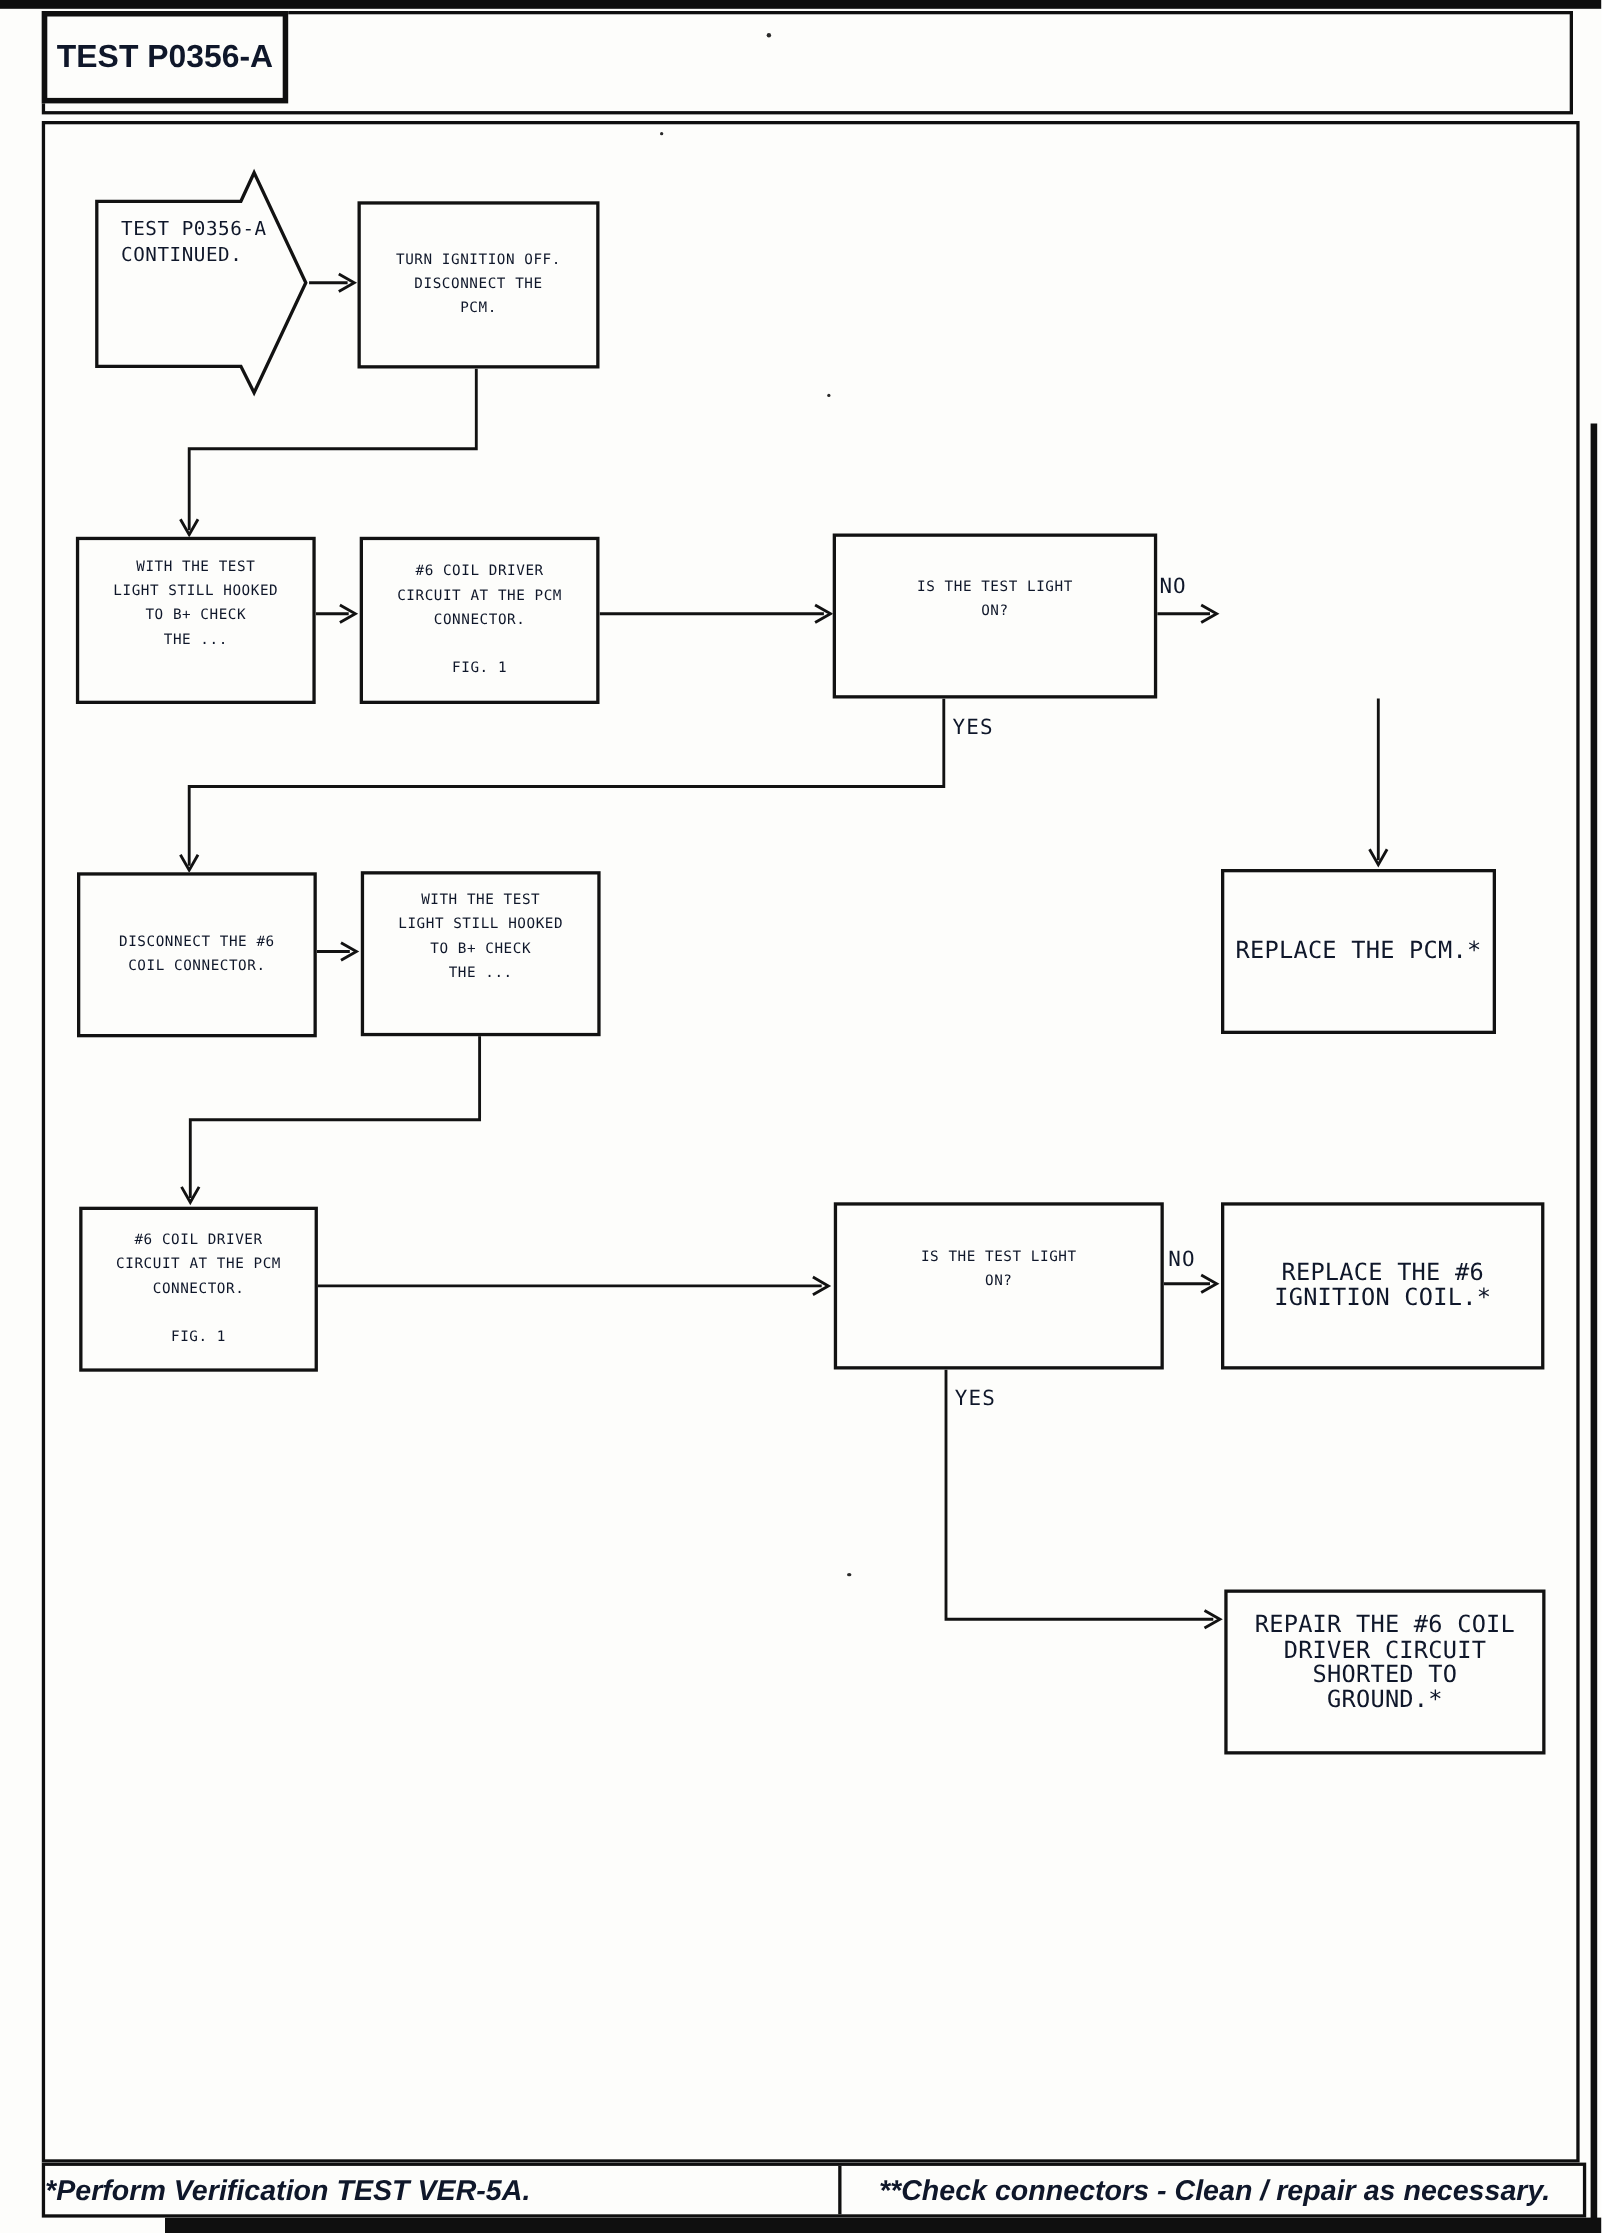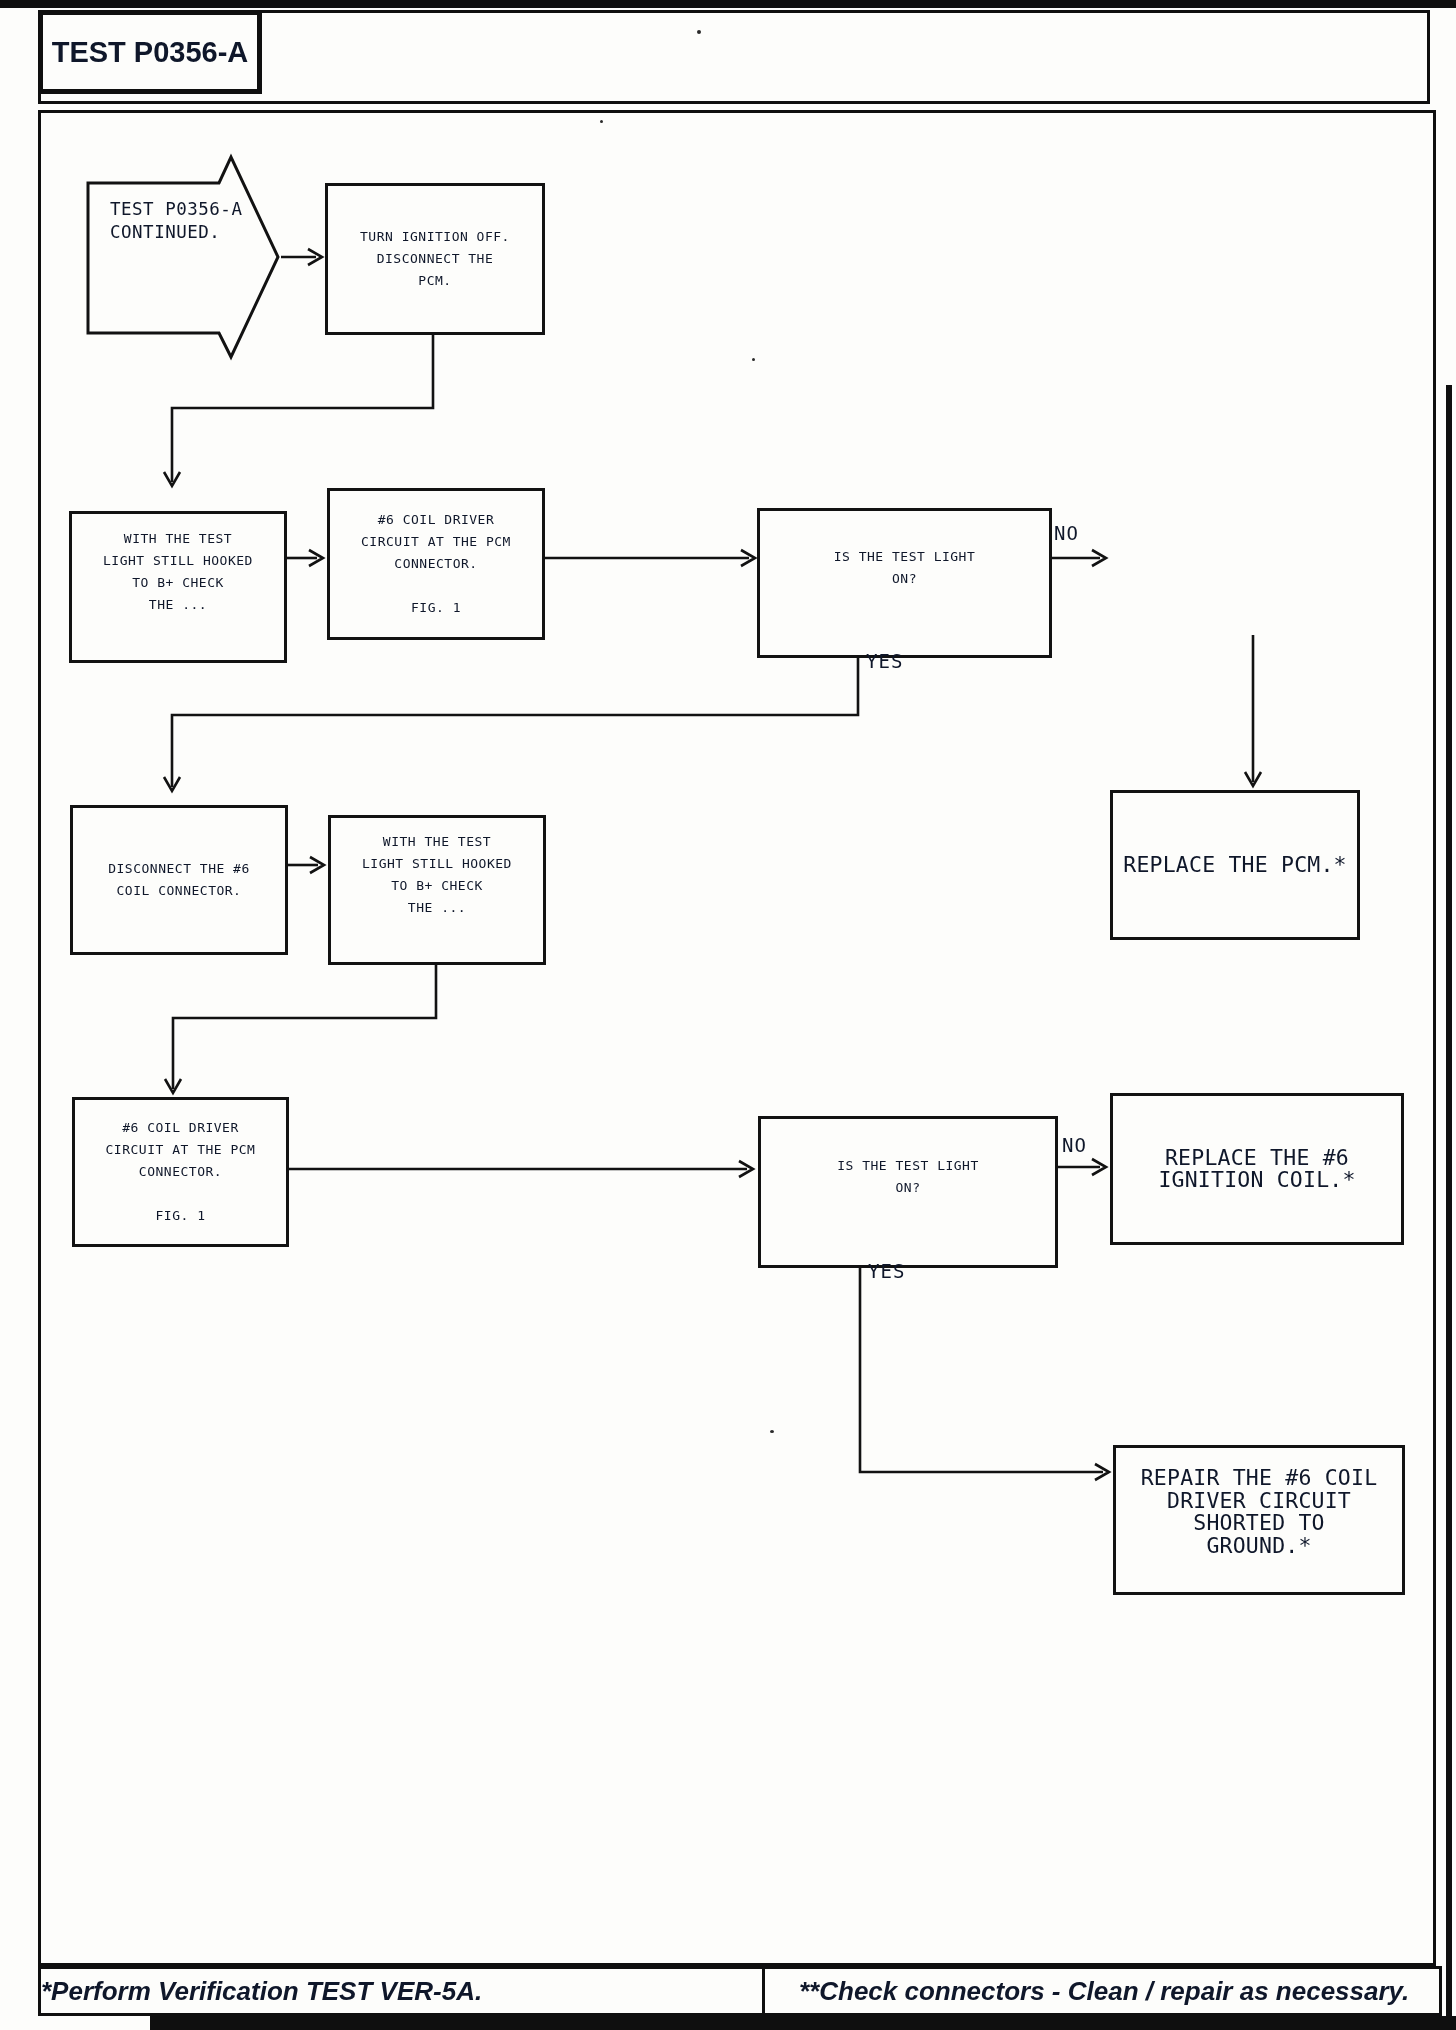--- a/index.html
+++ b/index.html
@@ -34,21 +34,21 @@
   }
   svg.connectors{position:absolute;left:0;top:0;z-index:1;}
   .node{
     position:absolute;z-index:2;
     border:3px solid #121212;background:#fdfdfb;box-sizing:border-box;
     display:flex;align-items:center;justify-content:center;
     text-align:center;white-space:pre-line;
     font-size:13px;line-height:22px;letter-spacing:0.5px;
   }
   .node.big{font-size:21.5px;line-height:22.5px;letter-spacing:0.2px;}
-  .node.lift{padding-bottom:30px;margin-top:23px;}
+  .node.lift{padding-bottom:30px;}
   .node.lift16{padding-bottom:16px;}
   .start-text{
     position:absolute;z-index:2;text-align:left;white-space:pre-line;
     font-size:17.5px;line-height:23px;letter-spacing:0.5px;
   }
   .branch-label{
     position:absolute;z-index:2;font-size:19px;letter-spacing:1px;white-space:nowrap;
   }
   .footer-row{
     position:absolute;left:38px;top:1966px;width:1404px;height:50px;
@@ -157,21 +157,21 @@
 TO B+ CHECK
 THE ...</div>
   <div class="node" style="left:327px;top:488px;width:218px;height:152px;">#6 COIL DRIVER
 CIRCUIT AT THE PCM
 CONNECTOR.
 
 FIG. 1</div>
   <div class="node lift" style="left:757px;top:485px;width:295px;height:150px;">IS THE TEST LIGHT
 ON?</div>
 
-  <div class="node" style="left:70px;top:793px;width:218px;height:150px;margin-top:12px;">DISCONNECT THE #6
+  <div class="node" style="left:70px;top:793px;width:218px;height:150px;">DISCONNECT THE #6
 COIL CONNECTOR.</div>
   <div class="node lift" style="left:328px;top:792px;width:218px;height:150px;">WITH THE TEST
 LIGHT STILL HOOKED
 TO B+ CHECK
 THE ...</div>
   <div class="node big" style="left:1110px;top:790px;width:250px;height:150px;">REPLACE THE PCM.*</div>
 
   <div class="node" style="left:72px;top:1097px;width:217px;height:150px;">#6 COIL DRIVER
 CIRCUIT AT THE PCM
 CONNECTOR.

